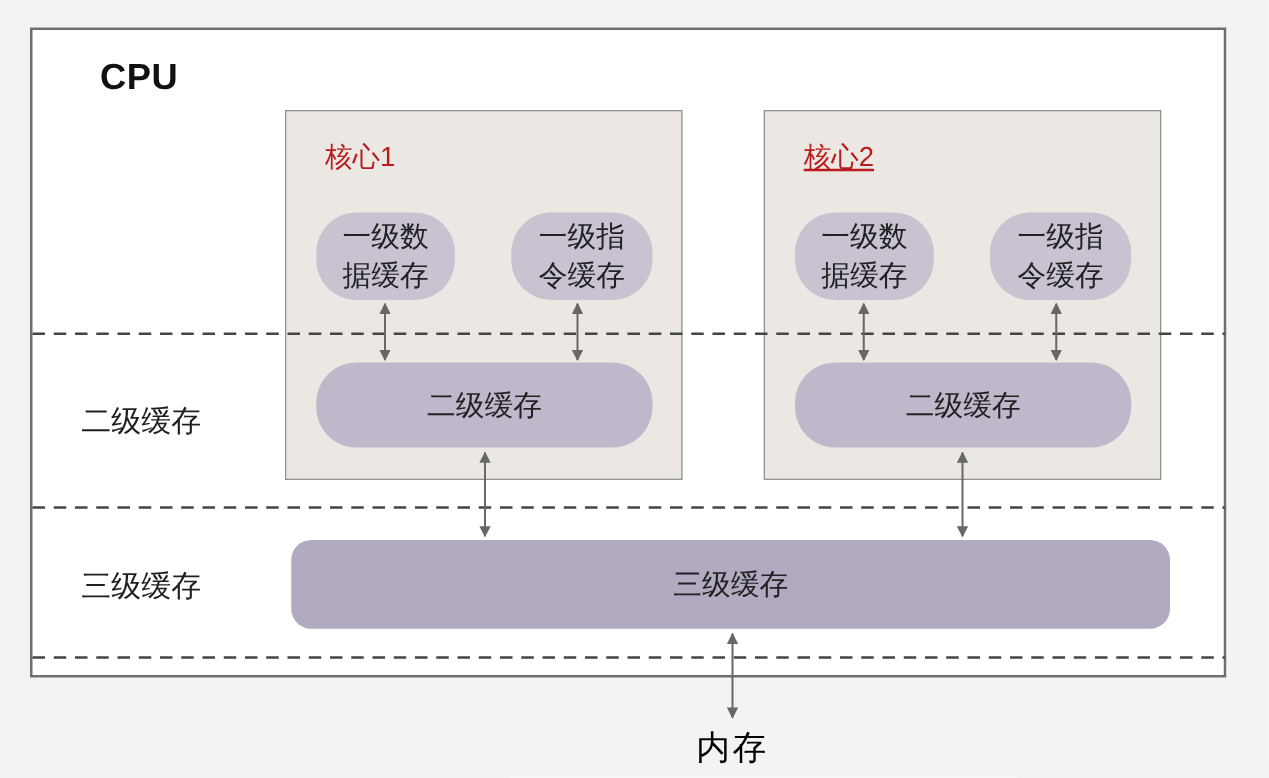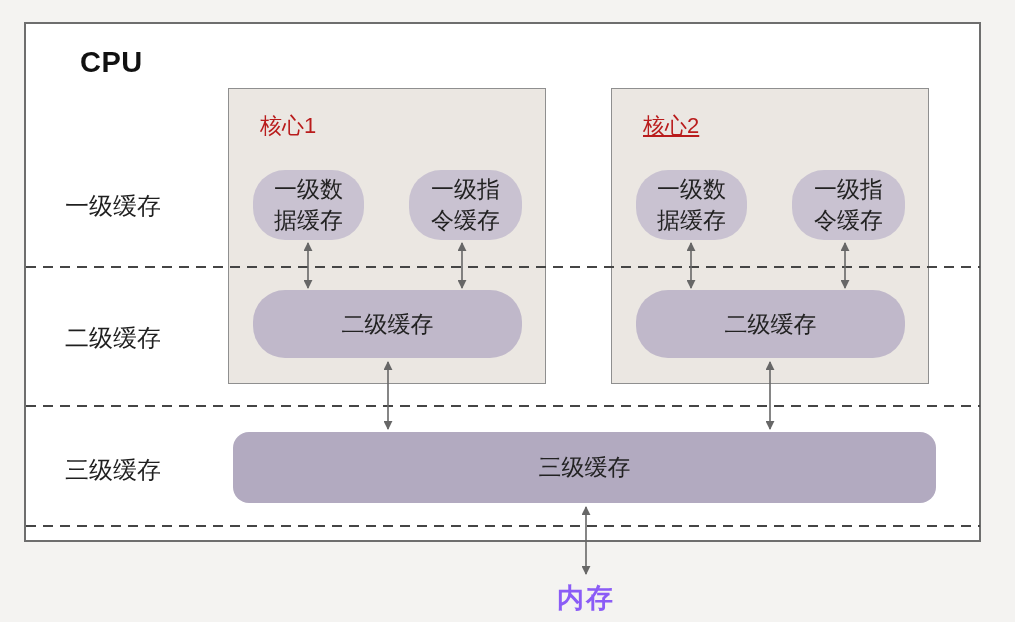--- a/index.html
+++ b/index.html
@@ -119,23 +119,23 @@
     font-size: 23px;
     color: #222222;
     z-index: 3;
   }
   .memory-label {
     position: absolute;
     left: 546px; top: 580px;
     width: 80px;
     text-align: center;
     font-size: 27px;
-    font-weight: bold;
+    font-weight: normal;
     letter-spacing: 2px;
-    color: #8b5cf6;
+    color: #000000;
     z-index: 3;
     white-space: nowrap;
   }
   svg.layer {
     position: absolute;
     left: 0; top: 0;
     width: 1015px; height: 622px;
     pointer-events: none;
   }
   svg.dash-layer  { z-index: 2; }
@@ -143,21 +143,20 @@
 </style>
 </head>
 <body>
 
 <div class="stage">
 
   <div class="cpu-box"></div>
 
   <div class="cpu-label">CPU</div>
 
-  <div class="row-label r1">一级缓存</div>
   <div class="row-label r2">二级缓存</div>
   <div class="row-label r3">三级缓存</div>
 
   <svg class="layer dash-layer" viewBox="0 0 1015 622">
     <line x1="26" y1="267" x2="980" y2="267" stroke="#454545" stroke-width="2" stroke-dasharray="10 7"></line>
     <line x1="26" y1="406" x2="980" y2="406" stroke="#454545" stroke-width="2" stroke-dasharray="10 7"></line>
     <line x1="26" y1="526" x2="980" y2="526" stroke="#454545" stroke-width="2" stroke-dasharray="10 7"></line>
   </svg>
 
   <div class="core-box c1"></div>

